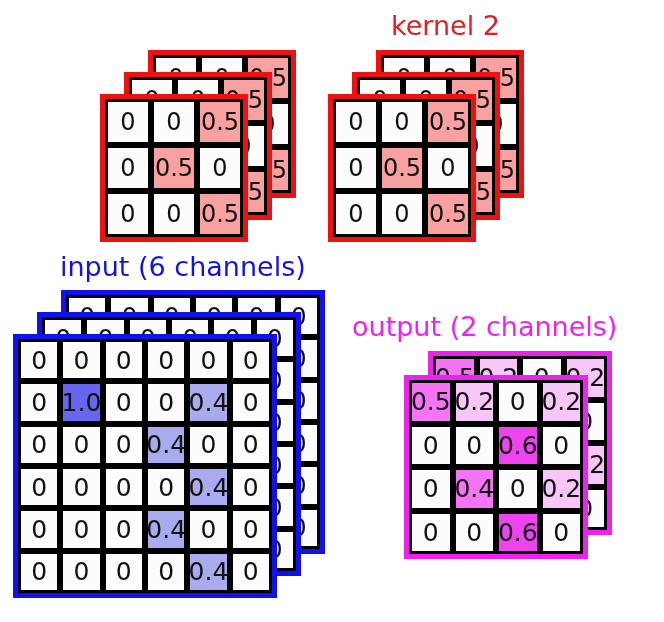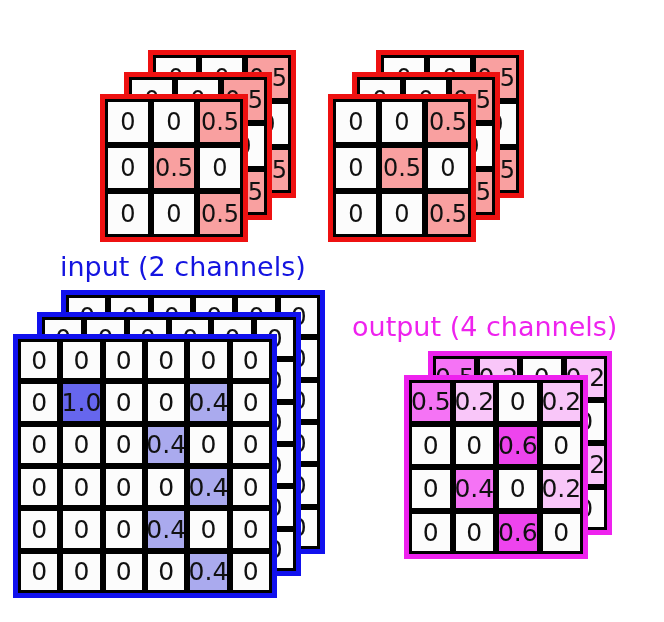--- a/index.html
+++ b/index.html
@@ -94,20 +94,21 @@
         <div class="cell k3" style="background: rgb(249, 160, 160);">0.5</div>
         <div class="cell k3">0</div>
         <div class="cell k3" style="background: rgb(249, 160, 160);">0.5</div>
         <div class="cell k3">0</div>
         <div class="cell k3">0</div>
         <div class="cell k3">0</div>
         <div class="cell k3" style="background: rgb(249, 160, 160);">0.5</div>
       </div>
   </div>
 
+  <div class="title title-kernel" style="left:391px; top:12px;">kernel 2</div>
   <div class="group" style="left:328px; top:50px; width:200px; height:185px;">
     <div class="layer red back" style="left: 48px; top: 0px; width: 148px; height: 148px; grid-template-columns: repeat(3, 1fr); grid-template-rows: repeat(3, 1fr);">
         <div class="cell k3">0</div>
         <div class="cell k3">0</div>
         <div class="cell k3" style="background: rgb(249, 160, 160);">0.5</div>
         <div class="cell k3">0</div>
         <div class="cell k3" style="background: rgb(249, 160, 160);">0.5</div>
         <div class="cell k3">0</div>
         <div class="cell k3">0</div>
         <div class="cell k3">0</div>
@@ -130,21 +131,21 @@
         <div class="cell k3" style="background: rgb(249, 160, 160);">0.5</div>
         <div class="cell k3">0</div>
         <div class="cell k3" style="background: rgb(249, 160, 160);">0.5</div>
         <div class="cell k3">0</div>
         <div class="cell k3">0</div>
         <div class="cell k3">0</div>
         <div class="cell k3" style="background: rgb(249, 160, 160);">0.5</div>
       </div>
   </div>
 
-  <div class="title title-input" style="left:60px; top:253px;">input (2 channels)</div>
+  <div class="title title-input" style="left:60px; top:253px;">input (6 channels)</div>
   <div class="group" style="left:13px; top:290px; width:310px; height:305px;">
     <div class="layer blue back" style="left: 48px; top: 0px; width: 264px; height: 264px; grid-template-columns: repeat(6, 1fr); grid-template-rows: repeat(6, 1fr);">
         <div class="cell">0</div>
         <div class="cell">0</div>
         <div class="cell">0</div>
         <div class="cell">0</div>
         <div class="cell">0</div>
         <div class="cell">0</div>
         <div class="cell">0</div>
         <div class="cell" style="background: rgb(102, 102, 238);">1.0</div>
@@ -248,21 +249,21 @@
         <div class="cell">0</div>
         <div class="cell">0</div>
         <div class="cell">0</div>
         <div class="cell">0</div>
         <div class="cell">0</div>
         <div class="cell" style="background: rgb(170, 170, 238);">0.4</div>
         <div class="cell">0</div>
       </div>
   </div>
 
-  <div class="title title-output" style="left:352px; top:313px;">output (4 channels)</div>
+  <div class="title title-output" style="left:352px; top:313px;">output (2 channels)</div>
   <div class="group" style="left:404px; top:351px; width:220px; height:215px;">
     <div class="layer magenta back" style="left: 24px; top: 0px; width: 184px; height: 184px; grid-template-columns: repeat(4, 1fr); grid-template-rows: repeat(4, 1fr);">
         <div class="cell" style="background: rgb(245, 115, 245);">0.5</div>
         <div class="cell" style="background: rgb(249, 198, 249);">0.2</div>
         <div class="cell">0</div>
         <div class="cell" style="background: rgb(249, 198, 249);">0.2</div>
         <div class="cell">0</div>
         <div class="cell">0</div>
         <div class="cell" style="background: rgb(238, 68, 238);">0.6</div>
         <div class="cell">0</div>

